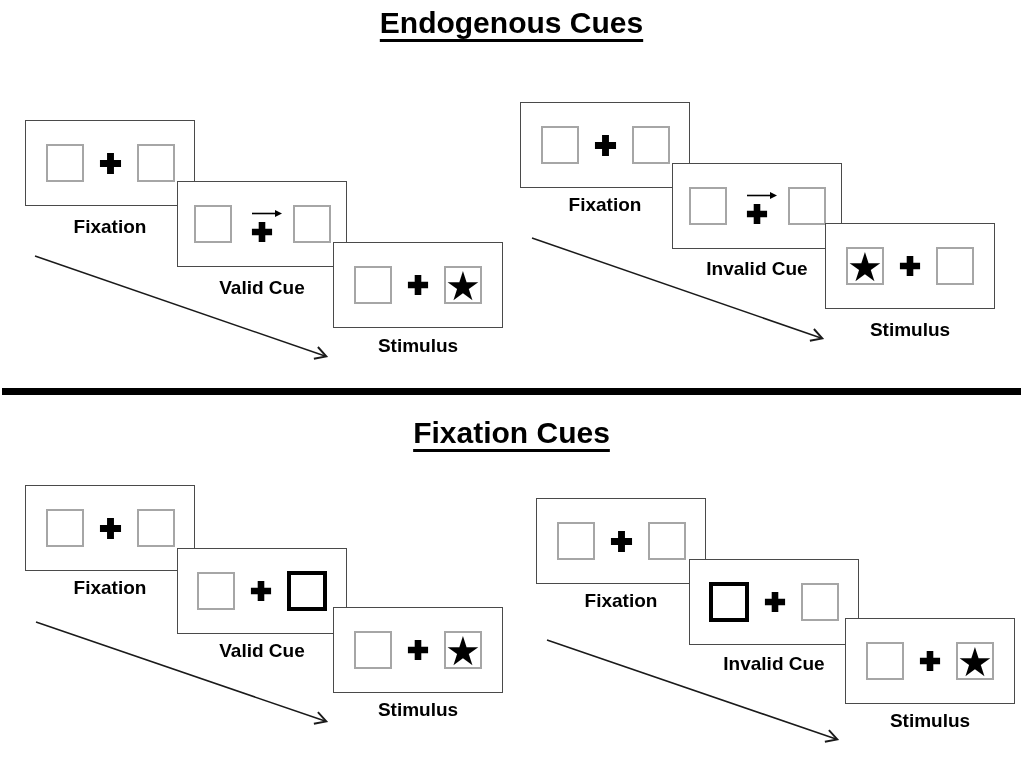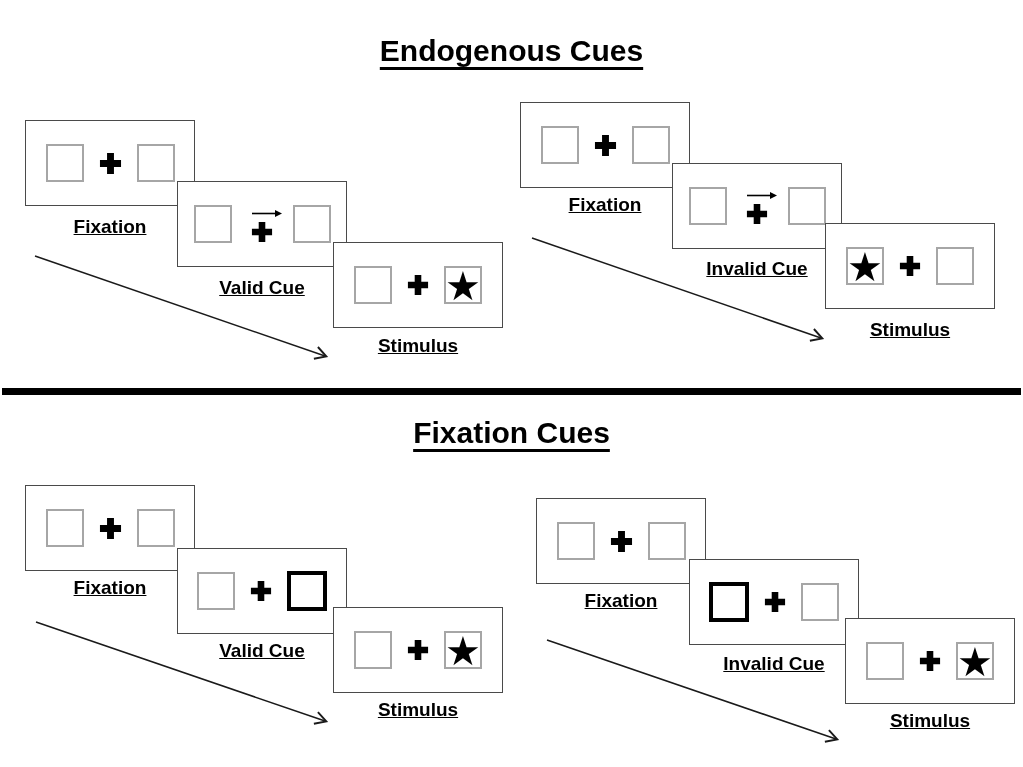--- a/index.html
+++ b/index.html
@@ -41,32 +41,32 @@
     transform:translateY(1px);
   }
   .plus-svg{display:block;}
   .cue-col{
     position:relative;display:flex;flex-direction:column;align-items:center;
     justify-content:flex-end;height:38px;
   }
   .cue-arrow-svg{display:block;margin-bottom:3px;transform:translateX(4px);}
   .step-label{
     position:absolute;width:170px;text-align:center;
-    font-size:19px;font-weight:700;color:var(--ink);white-space:nowrap;text-decoration:underline;
+    font-size:19px;font-weight:700;color:var(--ink);white-space:nowrap;
   }
   .arrows-overlay{
     position:absolute;left:0;top:0;width:1023px;height:767px;pointer-events:none;
   }
 </style>
 </head>
 <body>
 
 <div class="canvas">
 
-  <div class="section-title" style="top:34px;">Endogenous Cues</div>
+  <div class="section-title" style="top:6px;">Endogenous Cues</div>
 
   <div class="divider" style="top:388px;"></div>
 
   <div class="section-title" style="top:416px;">Fixation Cues</div>
 
   <div class="card" style="left:25px;top:120px;z-index:1;">
     <div class="sq"></div>
     <span>
       <svg class="plus-svg" width="23" height="23" viewBox="0 0 24 24">
           <path d="M8.4 1h7.2v7.4H23v7.2h-7.4V23H8.4v-7.4H1V8.4h7.4z" fill="#000"></path>

